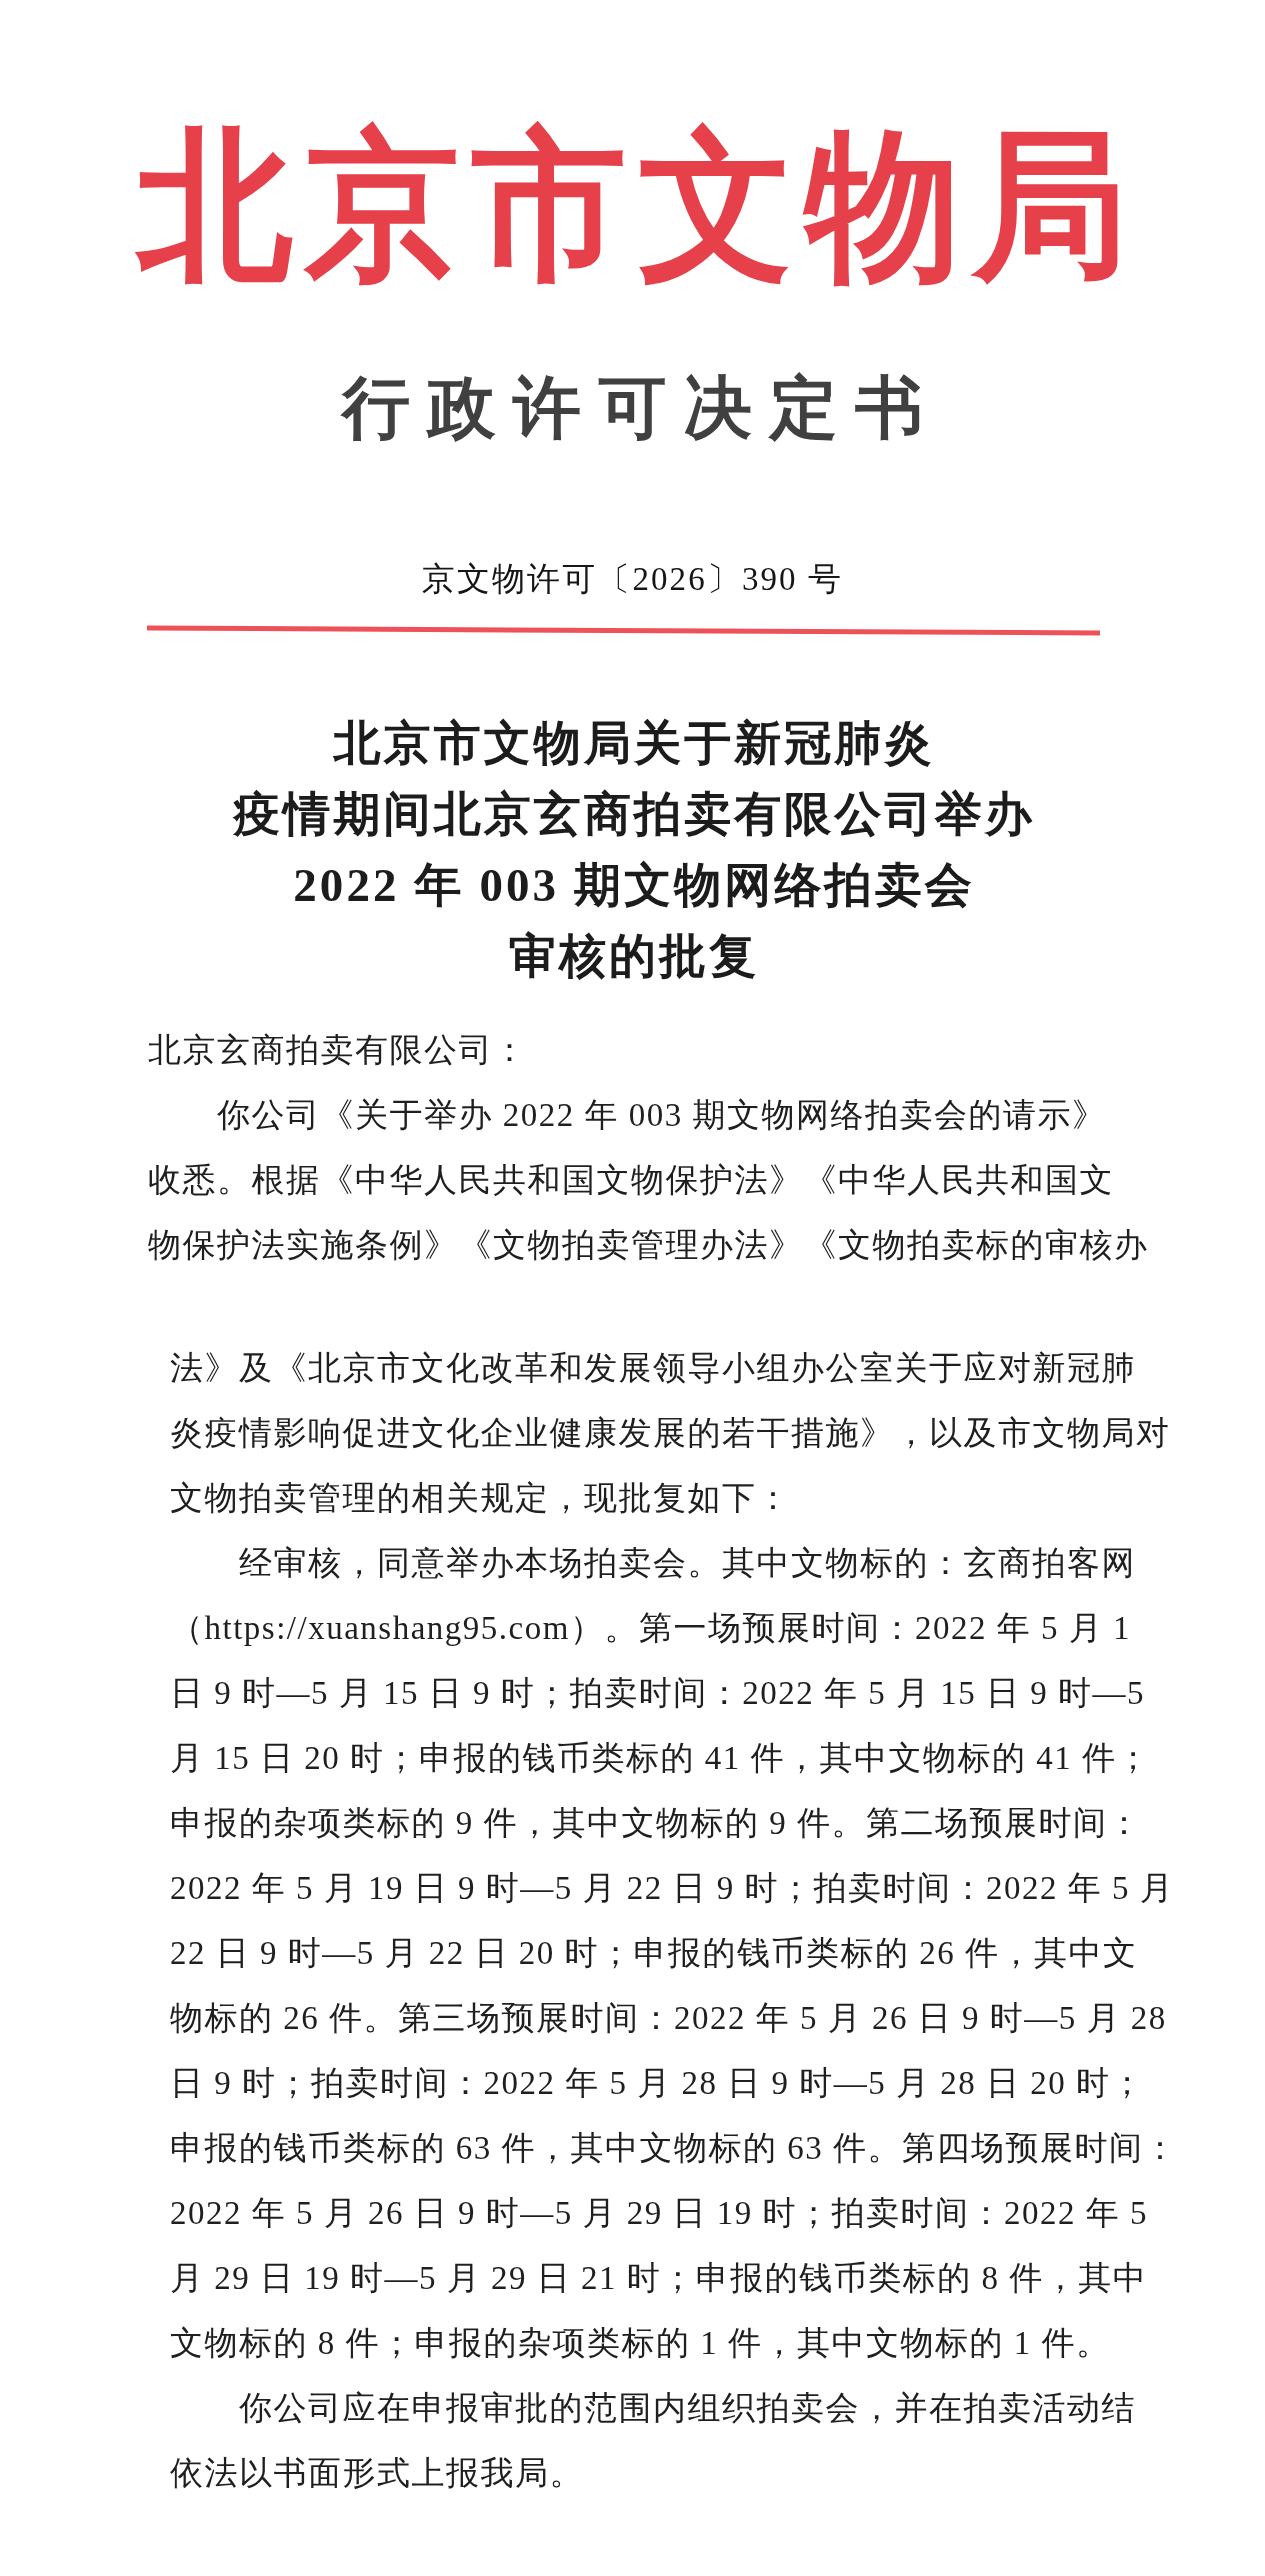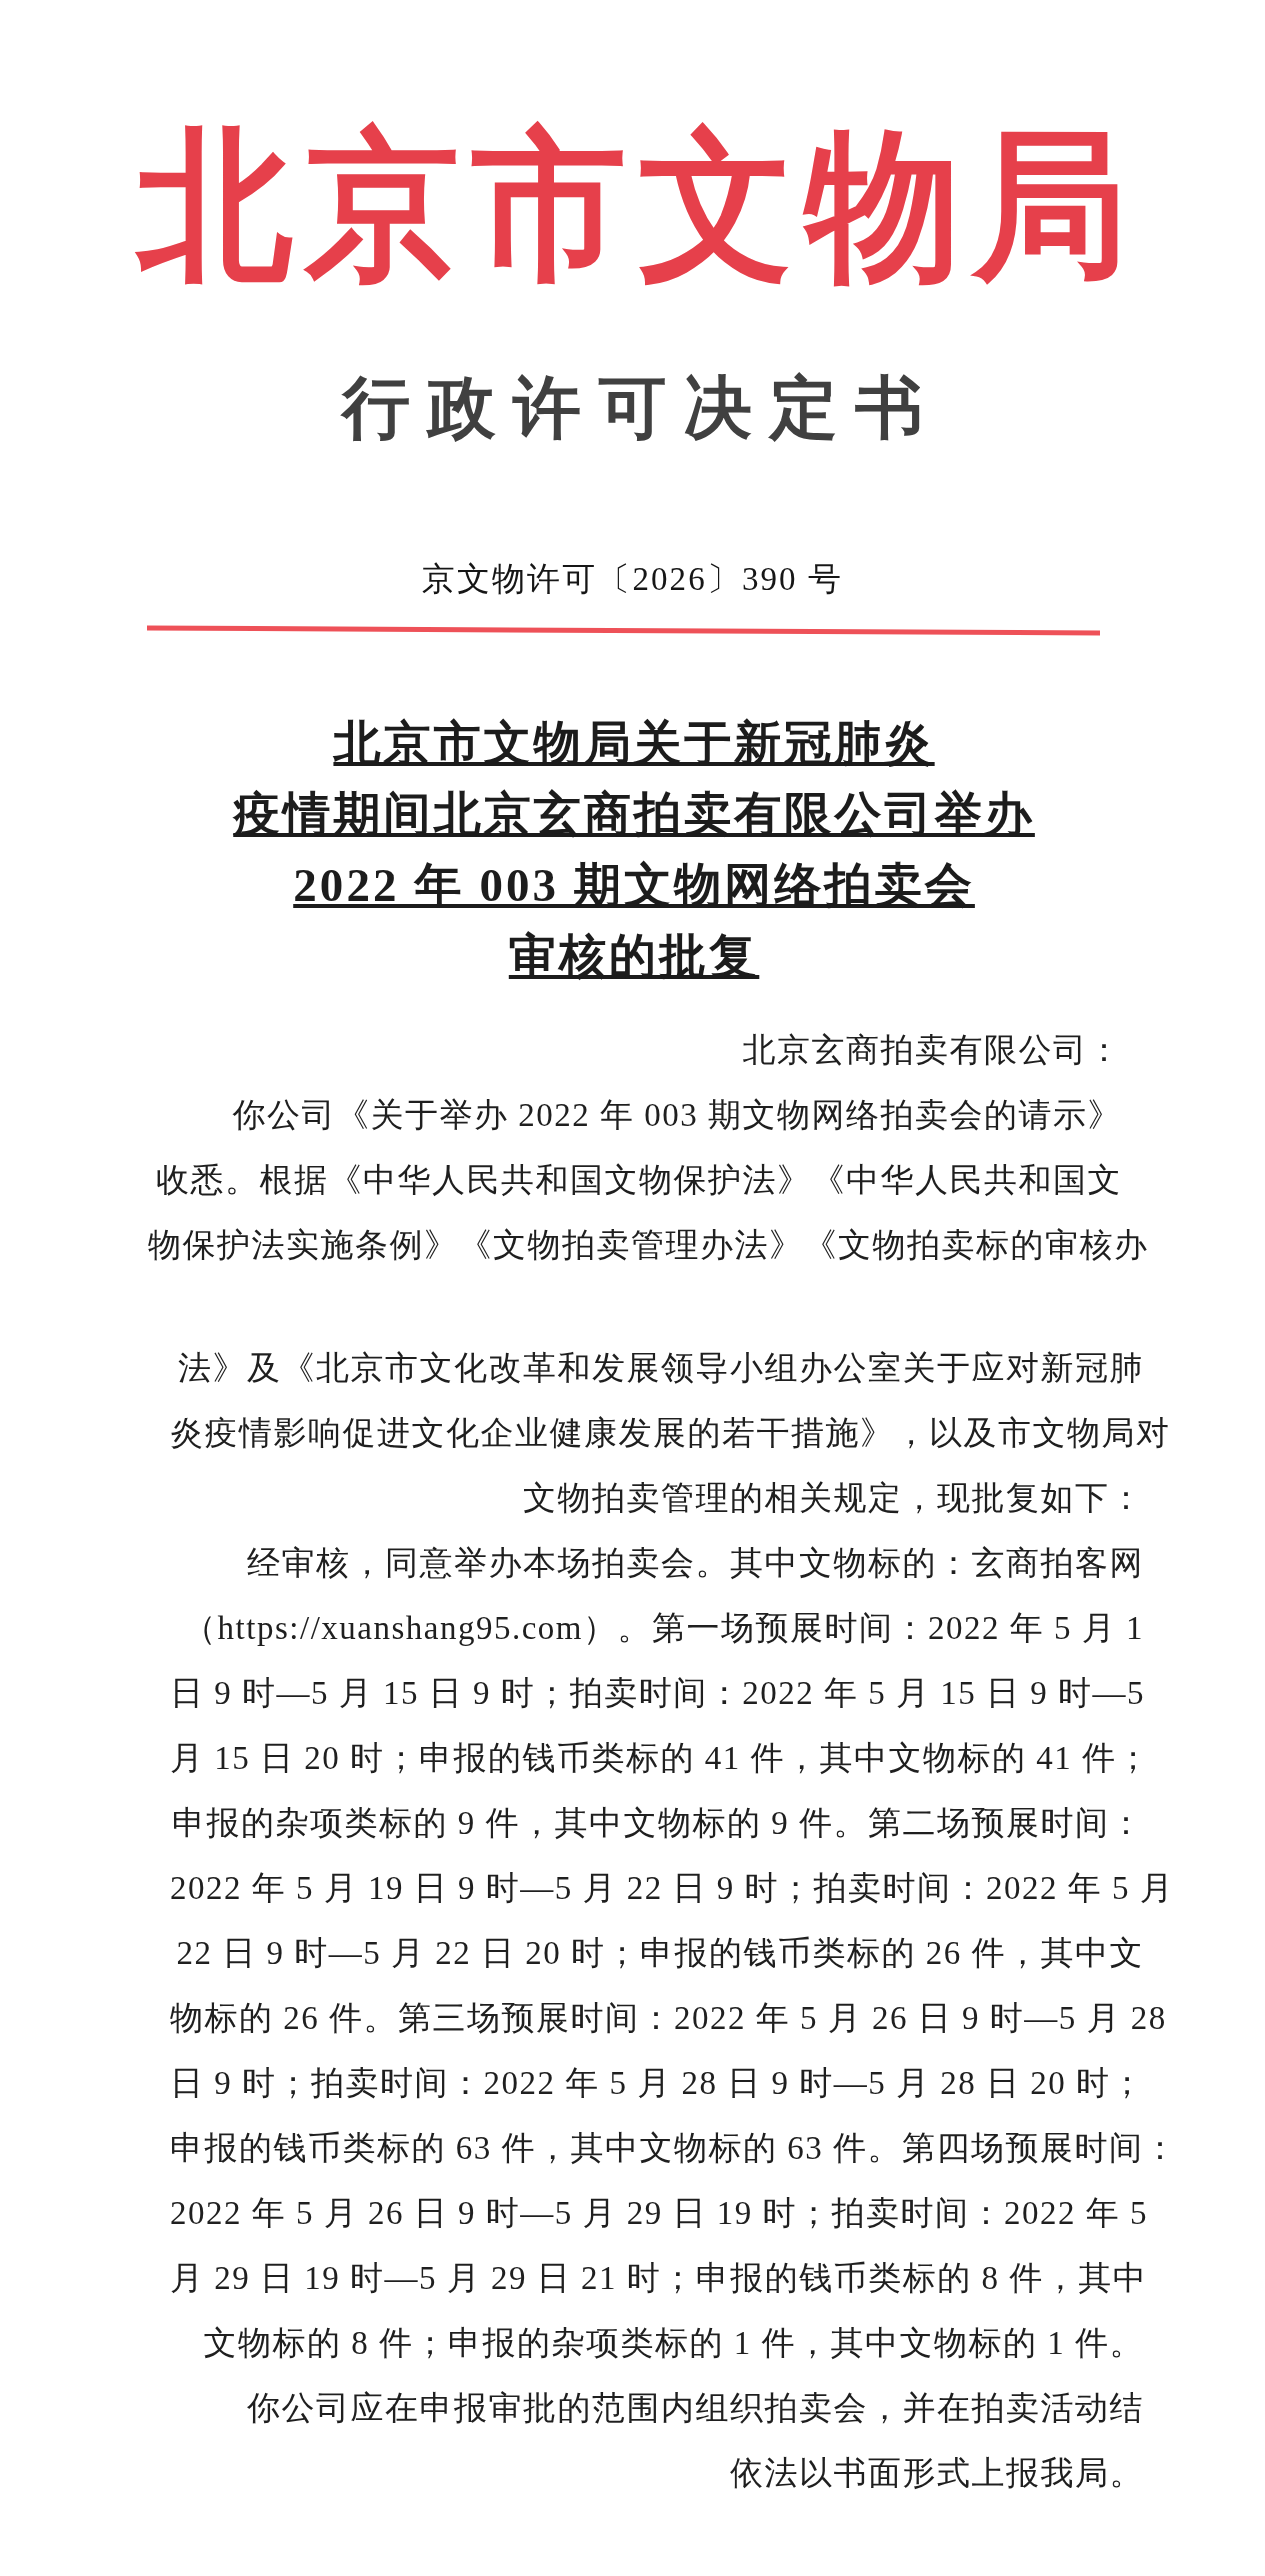--- a/index.html
+++ b/index.html
@@ -53,28 +53,26 @@
   .title-block {
     position: absolute; top: 708px; left: 0; width: 100%;
     text-align: center;
     color: #1c1c1c;
   }
   .title-line {
     font-size: 47px; font-weight: bold;
     height: 71px; line-height: 71px;
     letter-spacing: 3.1px; text-indent: 3.1px;
     white-space: nowrap;
-    text-decoration: underline;
   }
 
   
   .body-block {
     position: absolute; left: 148px; width: 974px;
     color: #1f1f1f;
-    text-align: right;
   }
   .body-block.b1 { top: 1018px; }
   .body-block.b2 { top: 1336px; margin-left: 22px; }
   .body-line {
     font-size: 33px;
     height: 65px; line-height: 65px;
     letter-spacing: 1.5px;
     white-space: nowrap;
   }
 </style>

